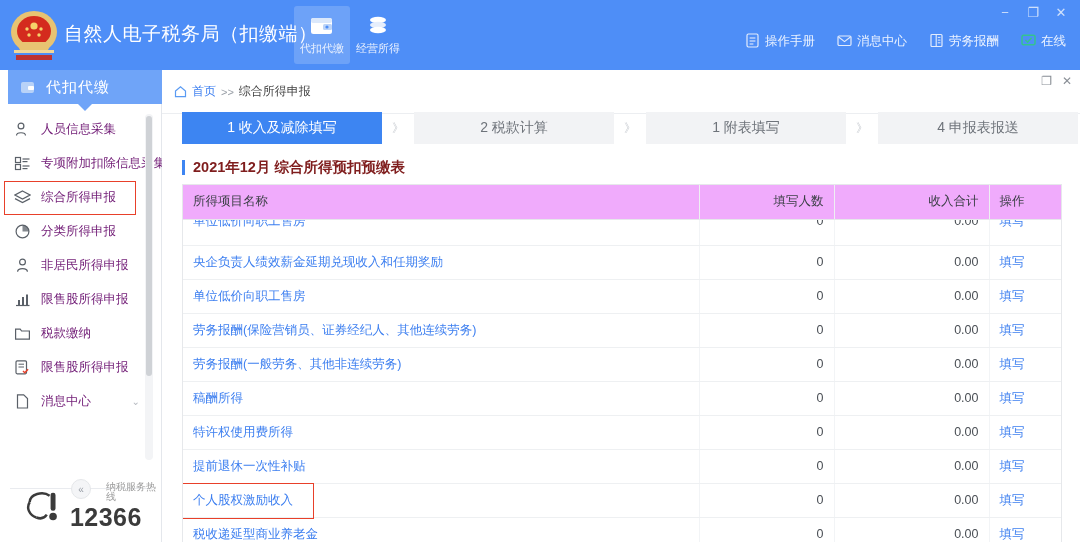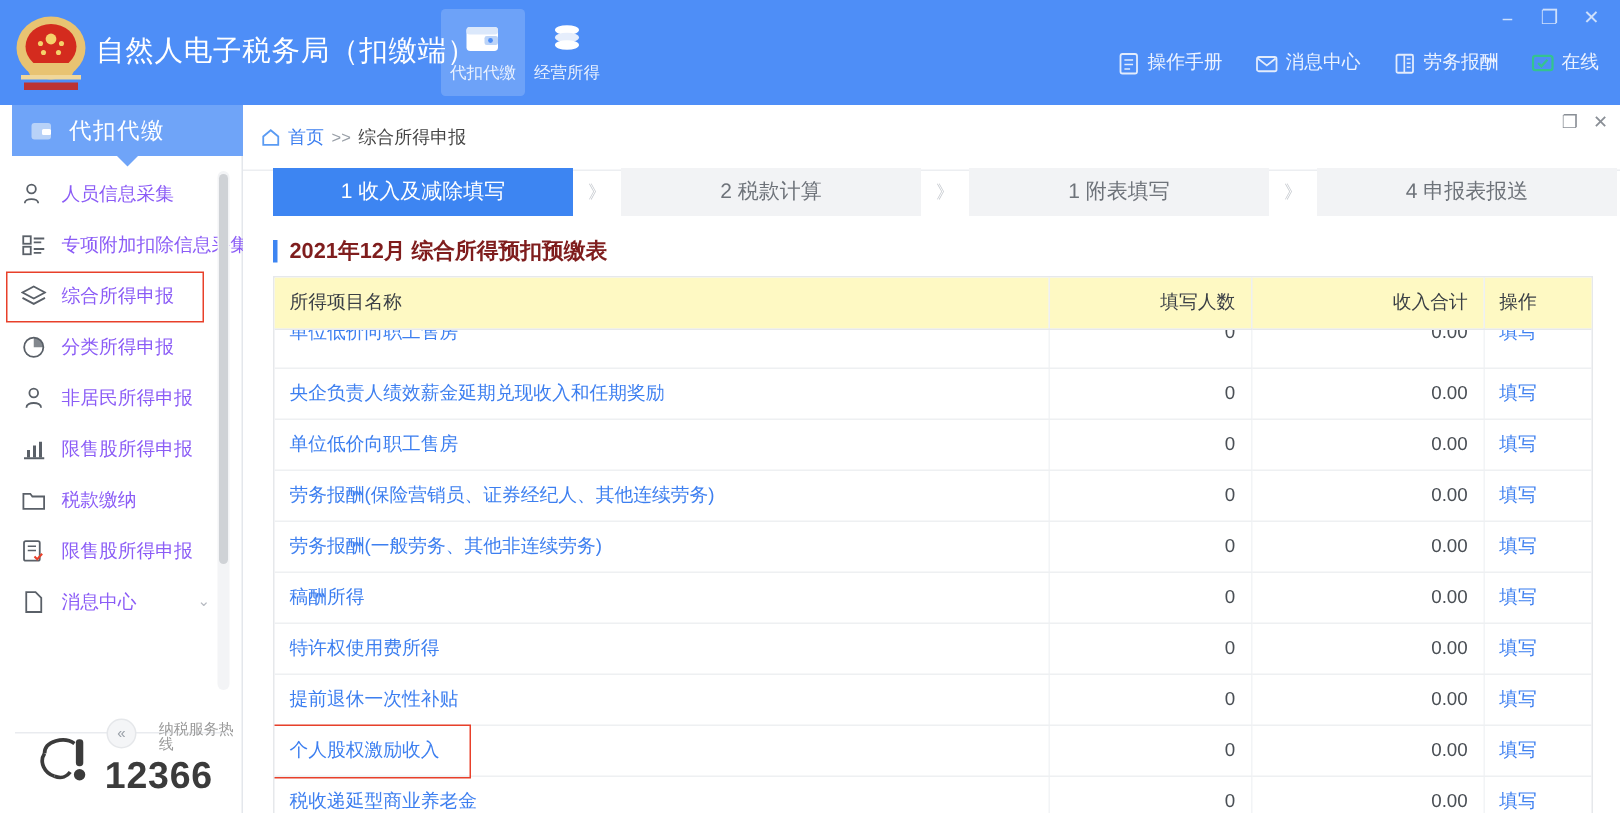--- a/index.html
+++ b/index.html
@@ -40,21 +40,21 @@
   }
   .tab.active { background: rgba(255,255,255,.18); border-radius: 3px; }
   .tab-label { font-size: 11px; color: #eaf1fe; }
   .tab-ico { width: 26px; height: 24px; }
 
   .hdr-menu {
     position: absolute; right: 14px; top: 33px; display: flex;
     align-items: center; gap: 22px;
   }
   .hdr-item {
-    display: flex; align-items: flex-end; gap: 5px; cursor: pointer;
+    display: flex; align-items: flex-start; gap: 5px; cursor: pointer;
     font-size: 12.5px; color: #ecf3ff; white-space: nowrap;
   }
   .hdr-ico { width: 15px; height: 15px; display: block; }
 
   
   .sidebar {
     position: absolute; left: 0; top: 70px; width: 162px; height: 472px;
     background: #ffffff; border-right: 1px solid #e4e7ec;
   }
   .side-head {
@@ -66,21 +66,21 @@
   .side-caret {
     position: absolute; left: 78px; top: 34px; width: 0; height: 0;
     border-left: 7px solid transparent; border-right: 7px solid transparent;
     border-top: 7px solid #6fa4f8;
   }
   .side-list { position: absolute; left: 0; top: 42px; width: 150px; }
   .side-item {
     position: relative; height: 34px; display: flex; align-items: center;
     gap: 10px; padding-left: 14px; cursor: pointer;
   }
-  .side-item-label { font-size: 12.5px; color: #8b5cf6; white-space: nowrap; }
+  .side-item-label { font-size: 12.5px; color: #701a75; white-space: nowrap; }
   .side-ico { width: 17px; height: 17px; flex: none; }
   .side-item.selected::after {
     content: ""; position: absolute; left: 4px; top: 1px;
     width: 130px; height: 32px; border: 1.6px solid #e8402a;
     pointer-events: none;
   }
   .side-chevron { position: absolute; right: 10px; top: 12px; font-size: 10px; color: #b5b9c0; }
 
   .side-scroll {
     position: absolute; right: 8px; top: 44px; width: 8px; height: 346px;
@@ -143,21 +143,21 @@
   }
   .title-bar { width: 3px; height: 15px; background: #3d85f2; }
   .title-txt { font-size: 14.5px; font-weight: bold; color: #7f1d1d; }
 
   .tbl-wrap {
     position: absolute; left: 20px; top: 114px; width: 880px; height: 358px;
     border: 1px solid #e6e8eb; border-bottom: none; overflow: hidden;
   }
   table { width: 880px; border-collapse: collapse; table-layout: fixed; }
   thead th {
-    height: 34px; background: #fef9c3; font-size: 12.5px; font-weight: normal;
+    height: 34px; background: #f0abfc; font-size: 12.5px; font-weight: normal;
     color: #3a3f45; border-bottom: 1px solid #e6e8eb; text-align: left;
     padding: 0 10px; border-right: 1px solid #eef0f2;
   }
   thead th.num { text-align: right; }
   thead th:last-child { border-right: none; }
   tbody td {
     height: 34px; font-size: 12.5px; border-bottom: 1px solid #eef0f2;
     padding: 4px 10px; border-right: 1px solid #f2f4f6; color: #555;
   }
   tbody td:last-child { border-right: none; }

